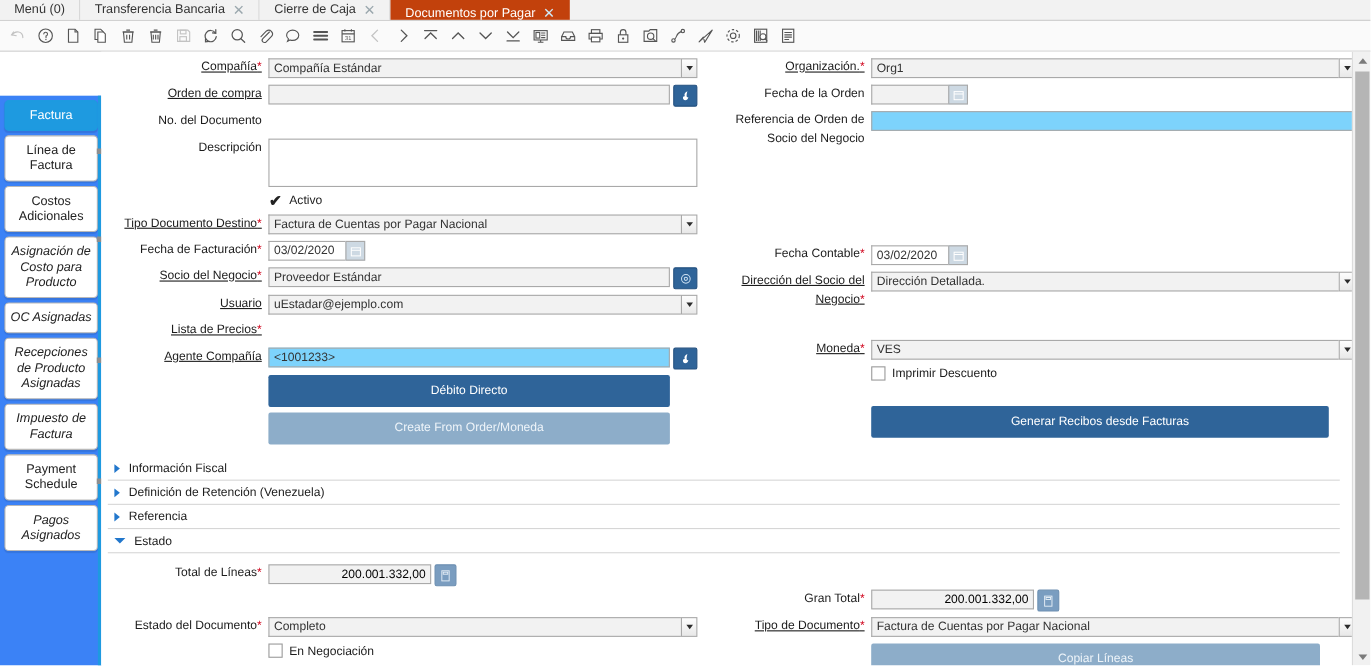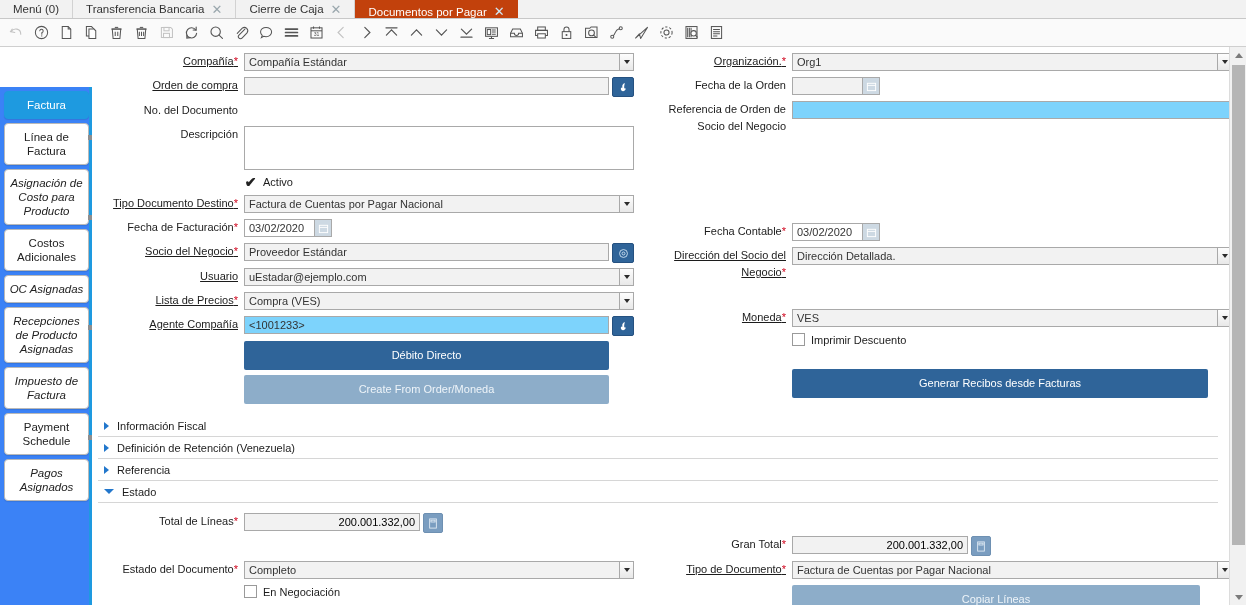--- a/index.html
+++ b/index.html
@@ -272,21 +272,21 @@
   .sectbody { padding-top: 10px; }
 
   .numfld {
     height: 18px;
     border: 1px solid #a9a9a9;
     background: #f2f2f2;
     font-size: 11px;
     text-align: right;
     padding: 0 4px;
     line-height: 16px;
-    width: 176px;
+    width: 148px;
     font-family: "Liberation Sans", sans-serif;
   }
   .calcbtn {
     width: 20px; height: 20px;
     background: #7a9dc0;
     border: 1px solid #6e90b2;
     border-radius: 2px;
     display: flex; align-items: center; justify-content: center;
     margin-left: 3px;
     cursor: pointer;
@@ -559,25 +559,25 @@
 
 <div class="shell">
 
   <div class="rail">
     <div class="rtab active">
       <span>Factura</span>
     </div>
     <div class="rtab">
       <span>Línea de Factura</span>
     </div>
+    <div class="rtab">
+      <span>Costos Adicionales</span>
+    </div>
     <div class="rtab ital">
       <span>Asignación de Costo para Producto</span>
-    </div>
-    <div class="rtab">
-      <span>Costos Adicionales</span>
     </div>
     <div class="rtab ital">
       <span>OC Asignadas</span>
     </div>
     <div class="rtab ital">
       <span>Recepciones de Producto Asignadas</span>
     </div>
     <div class="rtab ital">
       <span>Impuesto de Factura</span>
     </div>
@@ -683,26 +683,20 @@
             <div class="ctl">
               <div class="combo">
                 <input class="fld ro" readonly="" value="uEstadar@ejemplo.com" style="">
                 <div class="arrow"></div>
               </div>
             </div>
           </div>
 
           <div class="row">
             <div class="lbl link"><span>Lista de Precios</span><span class="req">*</span></div>
-            <div class="ctl">
-              <div class="combo">
-                <input class="fld ro" readonly="" value="Compra (VES)" style="">
-                <div class="arrow"></div>
-              </div>
-            </div>
           </div>
 
           <div class="row">
             <div class="lbl link">Agente Compañía</div>
             <div class="ctl">
               <input class="fld white" value="&lt;1001233&gt;" style="">
               <div class="sqbtn">
                 <svg width="11" height="11" viewBox="0 0 12 12" fill="#fff">
                     <path d="M7.5 1 C5 2 4 4 5 6 C3.5 5.5 2.5 7 3.5 9 C5 11 8 10 8.5 7 C7 7.5 6 6.5 7.5 1 z"></path>
                   </svg>

